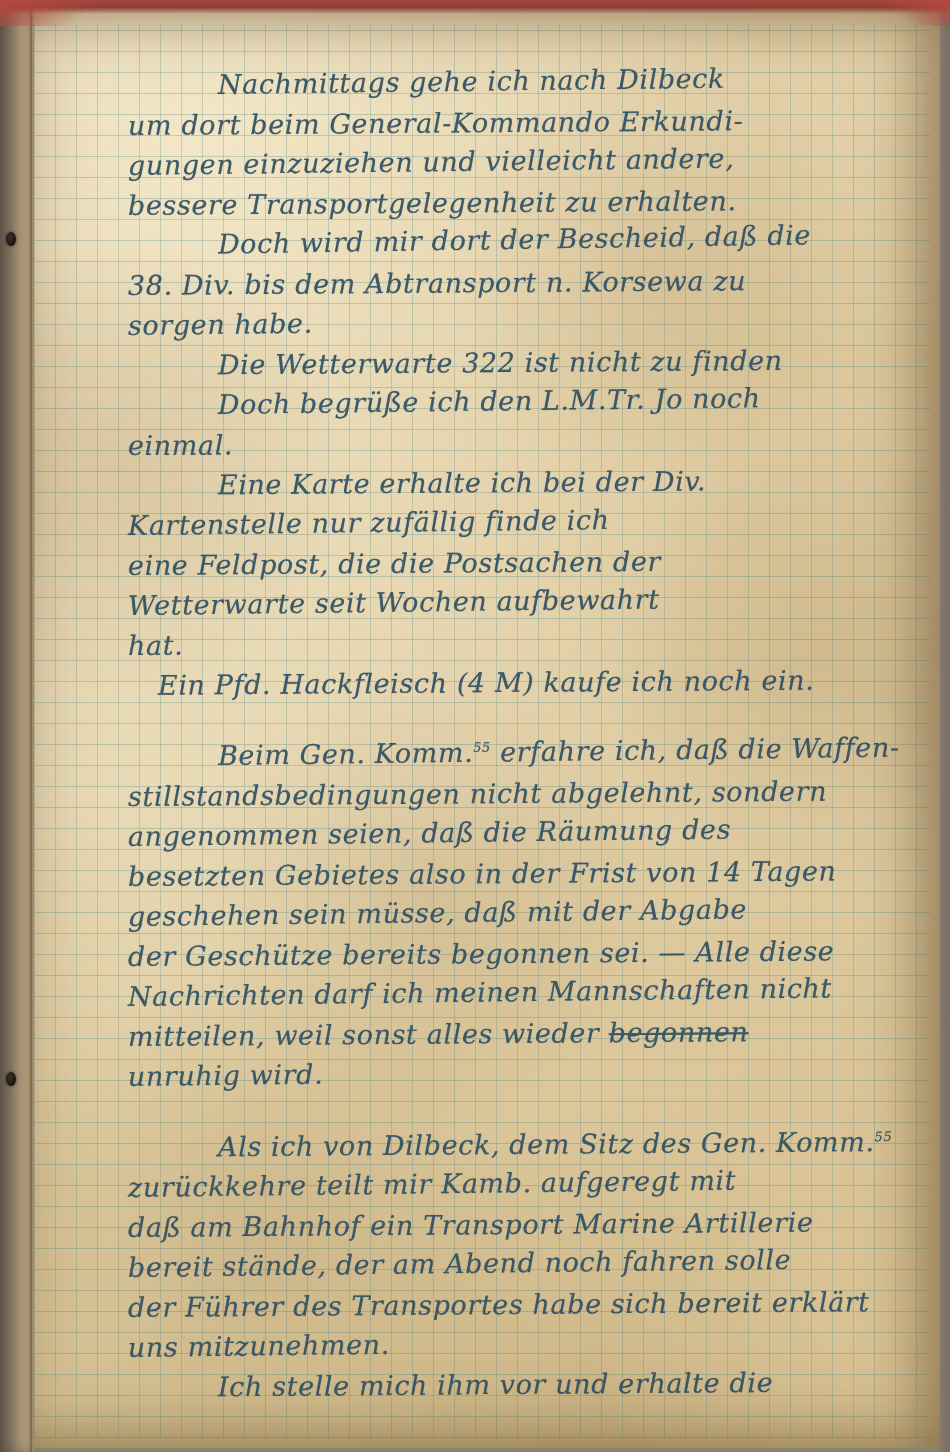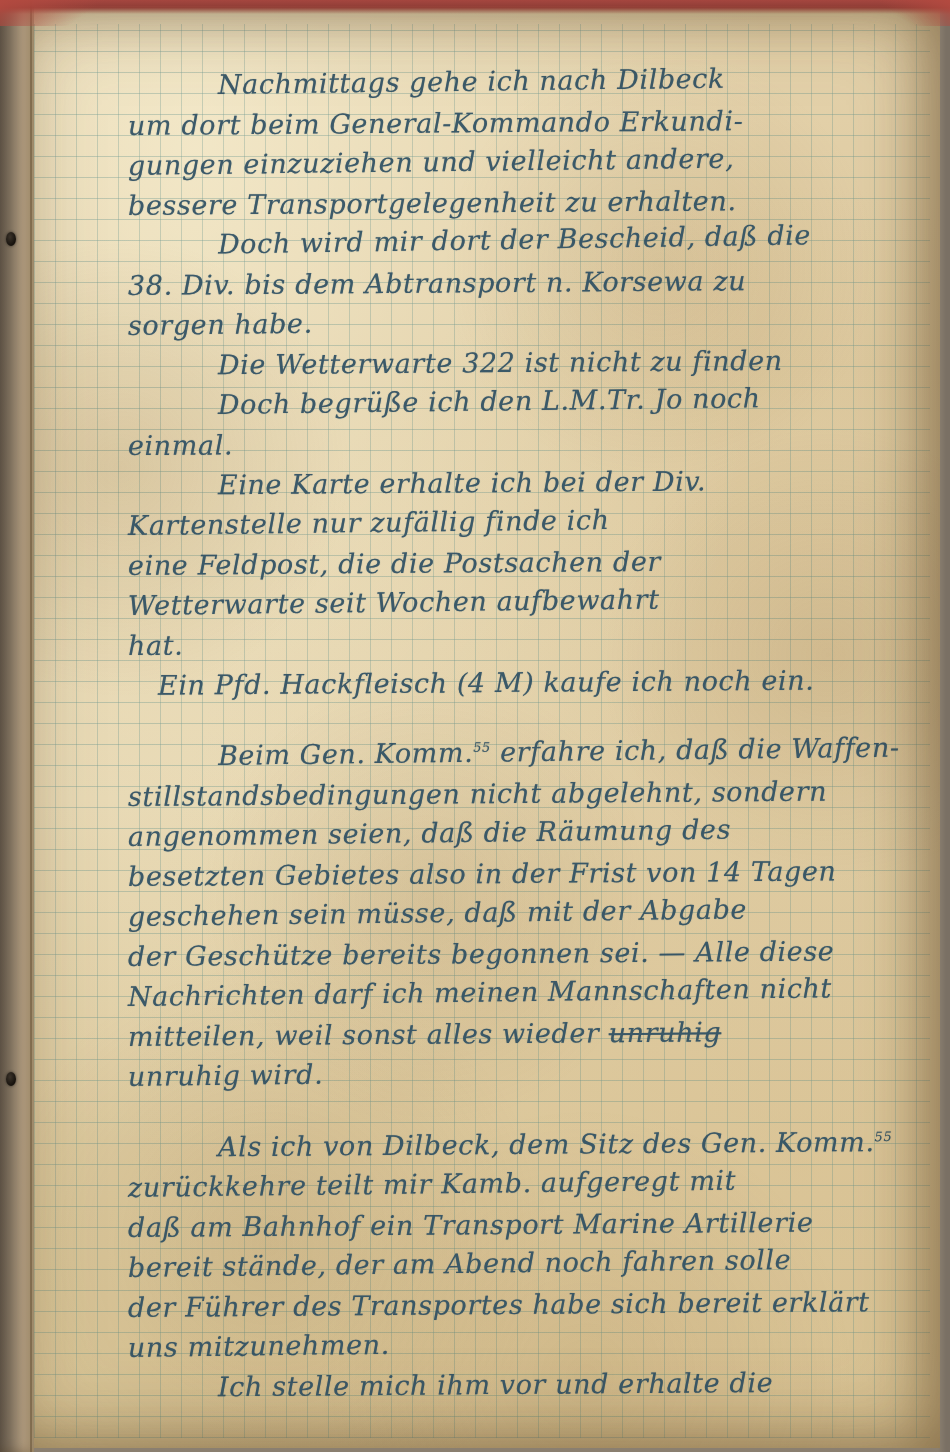--- a/index.html
+++ b/index.html
@@ -201,21 +201,21 @@
 
       <div class="line indent-sm s2">Ein Pfd. Hackfleisch (4 M) kaufe ich noch ein.</div>
 
       <div class="line indent-lg s1 gap"><span>Beim Gen. Komm.</span><span class="sup">55</span><span> erfahre ich, daß die Waffen-</span></div>
       <div class="line s2">stillstandsbedingungen nicht abgelehnt, sondern</div>
       <div class="line s1">angenommen seien, daß die Räumung des</div>
       <div class="line s2">besetzten Gebietes also in der Frist von 14 Tagen</div>
       <div class="line s1">geschehen sein müsse, daß mit der Abgabe</div>
       <div class="line s2">der Geschütze bereits begonnen sei. — Alle diese</div>
       <div class="line s1">Nachrichten darf ich meinen Mannschaften nicht</div>
-      <div class="line s2"><span>mitteilen, weil sonst alles wieder </span><span class="strike">unruhig</span></div>
+      <div class="line s2"><span>mitteilen, weil sonst alles wieder </span><span class="strike">begonnen</span></div>
       <div class="line s1">unruhig wird.</div>
 
       <div class="line indent-lg s2 gap"><span>Als ich von Dilbeck, dem Sitz des Gen. Komm.</span><span class="sup">55</span></div>
       <div class="line s1">zurückkehre teilt mir Kamb. aufgeregt mit</div>
       <div class="line s2">daß am Bahnhof ein Transport Marine Artillerie</div>
       <div class="line s1">bereit stände, der am Abend noch fahren solle</div>
       <div class="line s2">der Führer des Transportes habe sich bereit erklärt</div>
       <div class="line s1">uns mitzunehmen.</div>
       <div class="line indent-lg s2">Ich stelle mich ihm vor und erhalte die</div>
 

